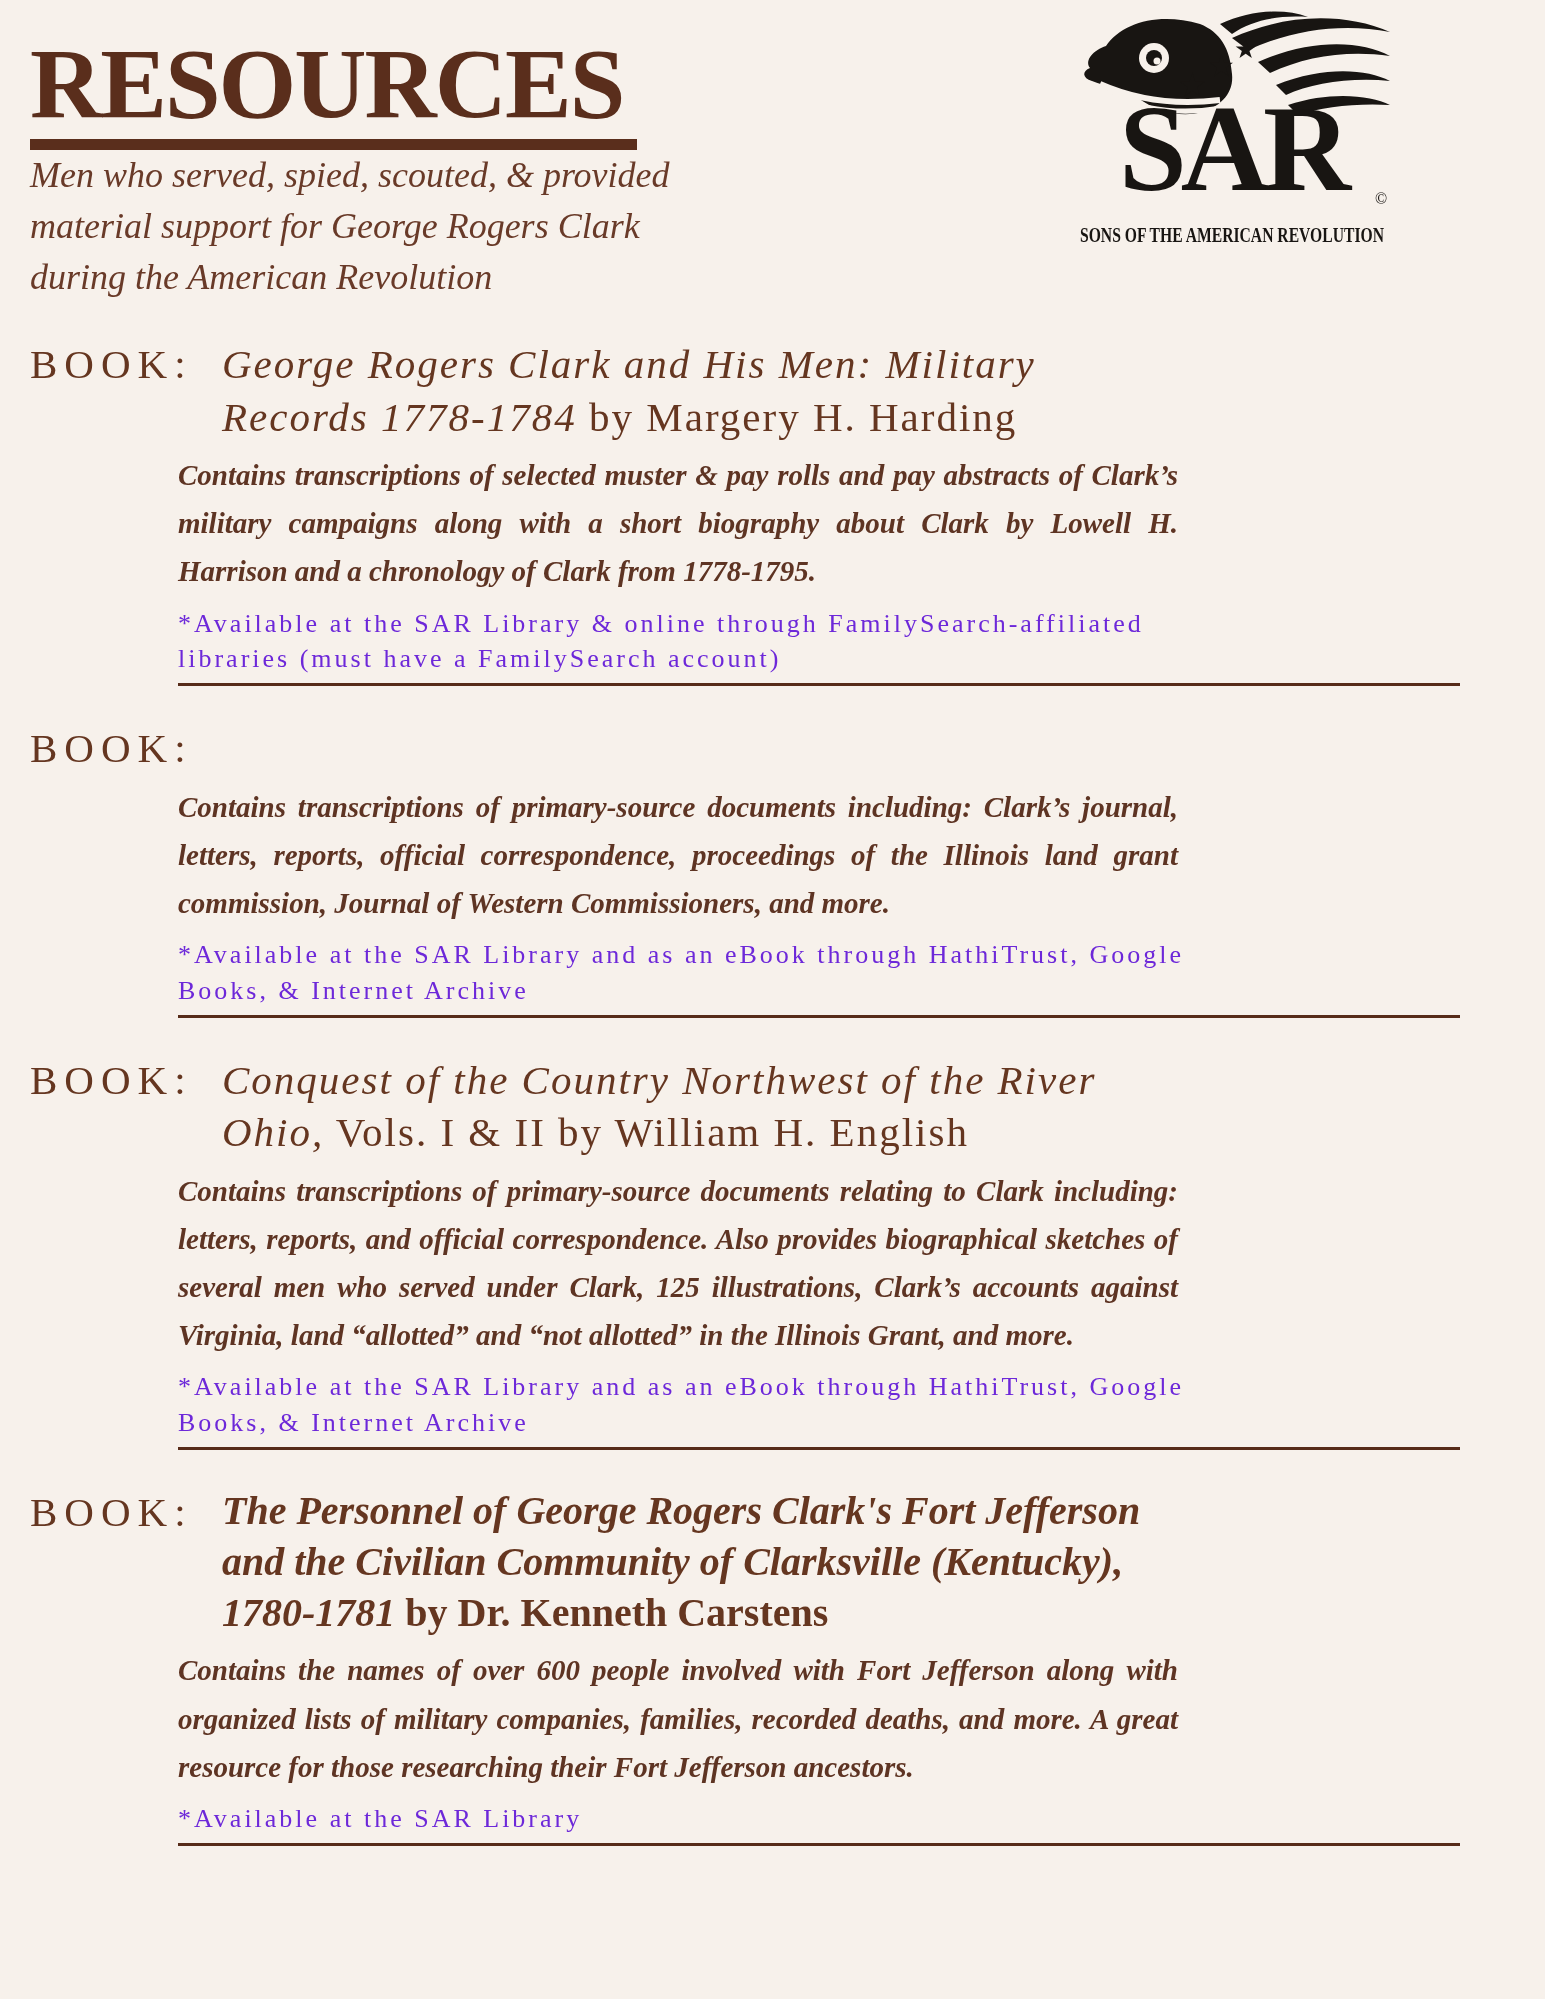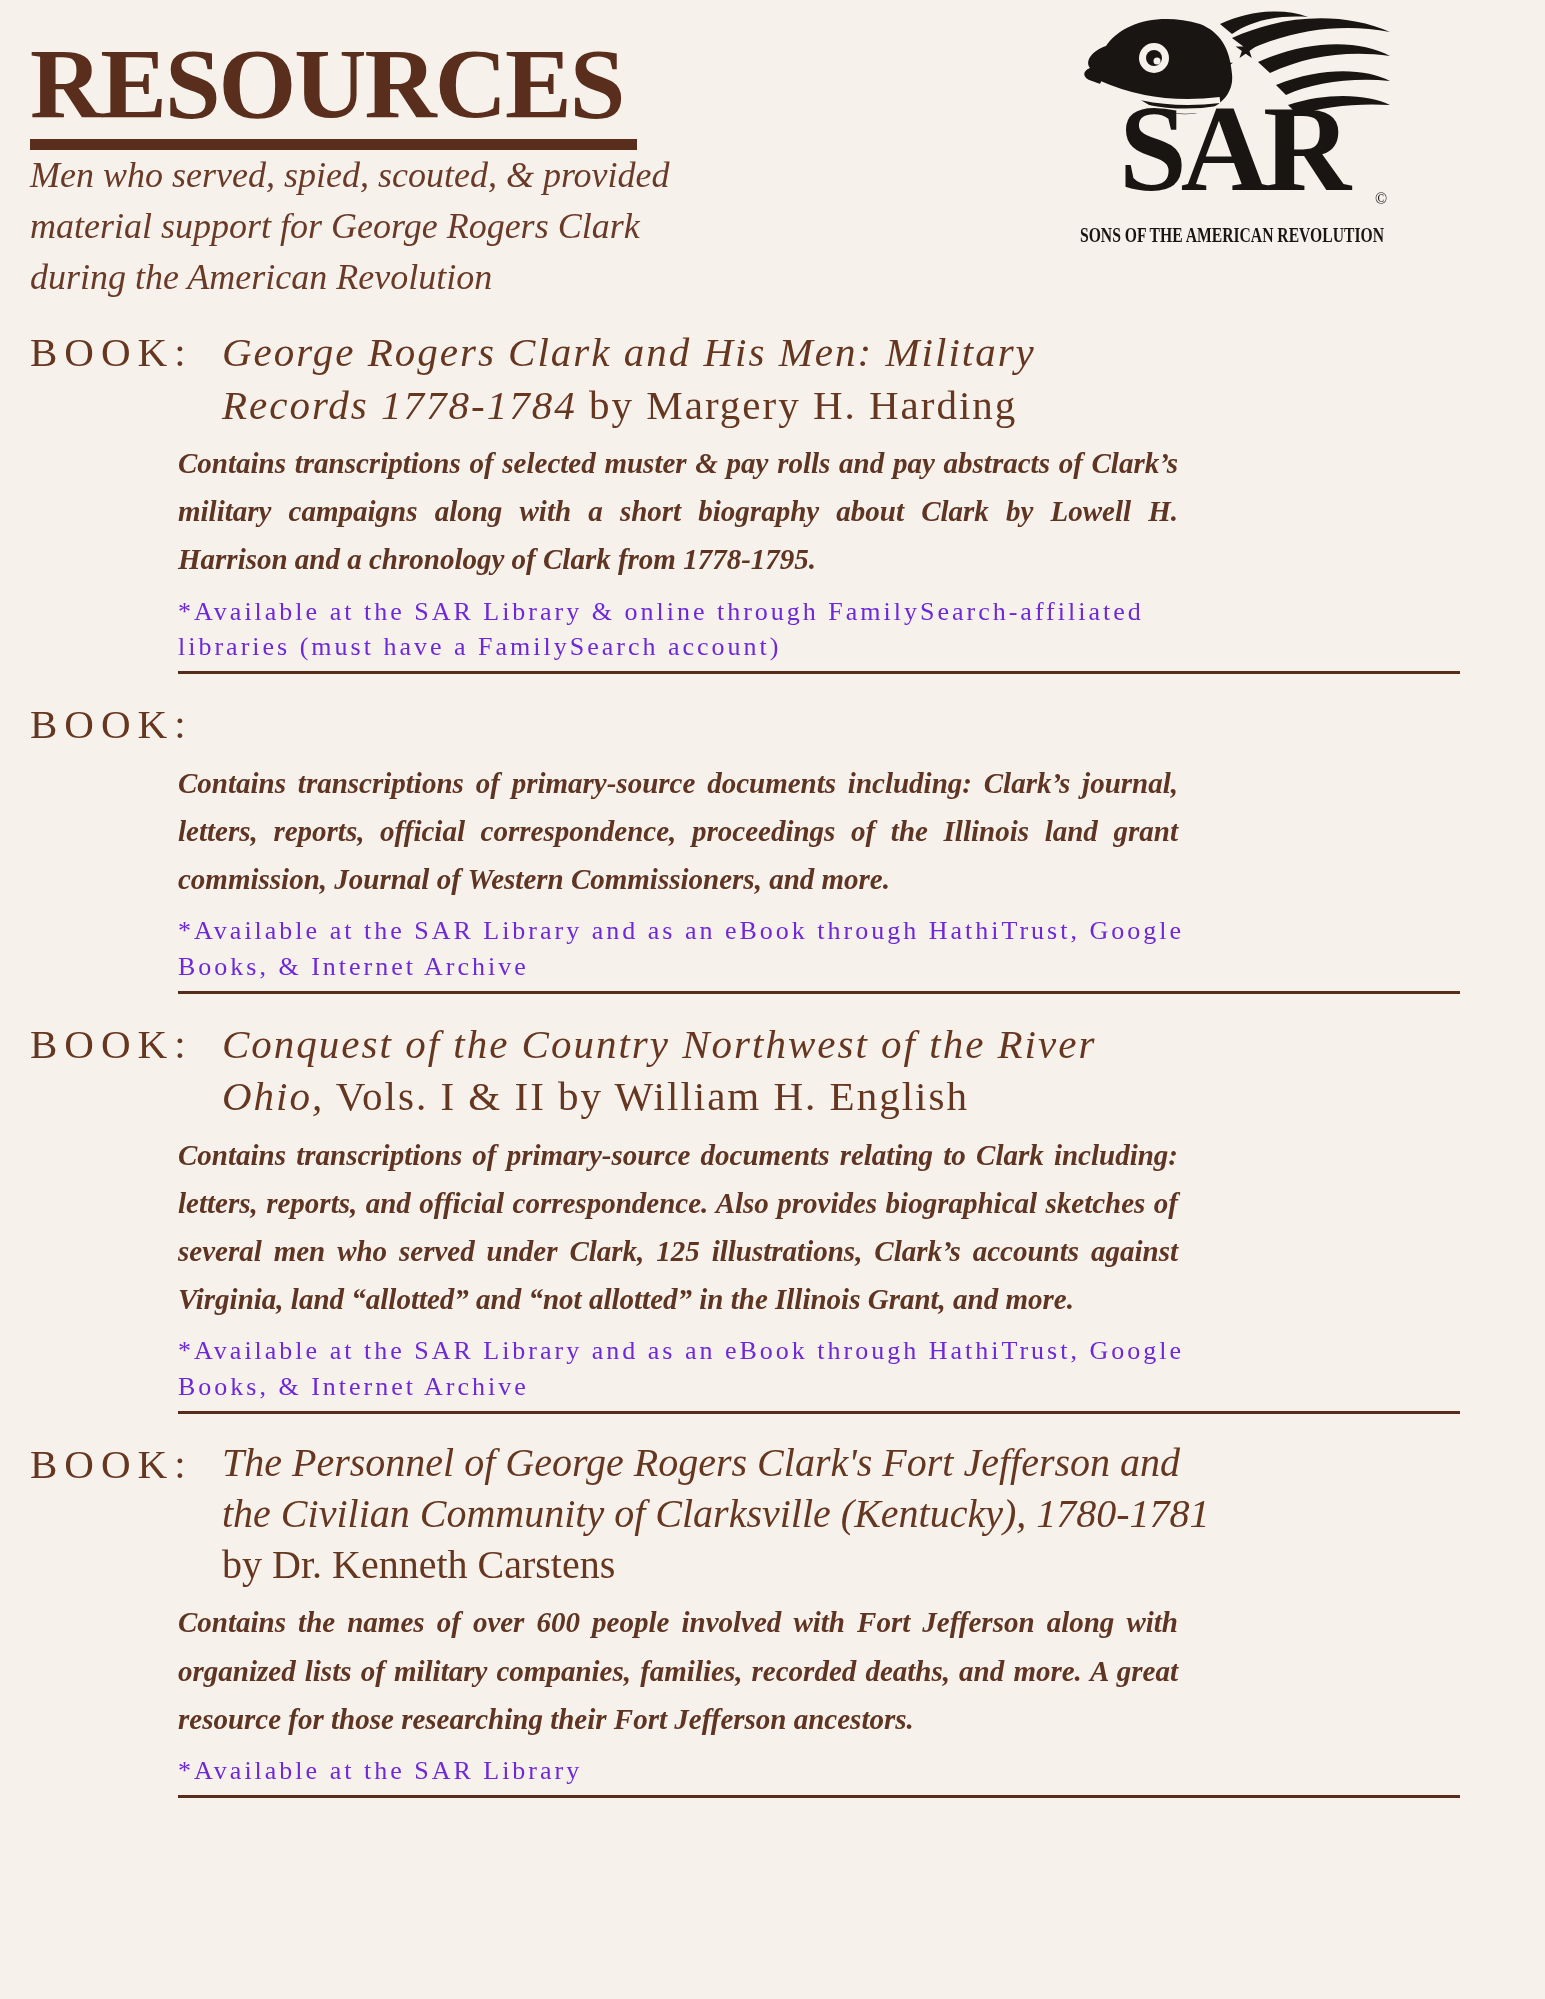--- a/index.html
+++ b/index.html
@@ -26,21 +26,21 @@
   .subtitle {
     font-size: 36px;
     font-style: italic;
     line-height: 1.41;
     color: #693a28;
     white-space: pre-line;
   }
   
   .logo { position: absolute; left: 1072px; top: 8px; width: 322px; height: 250px; }
   
-  .book { margin-top: 24px; }
+  .book { margin-top: 36px; }
   .book:first-of-type { margin-top: 26px; }
   .book-heading { display: flex; margin-left: 30px; }
   .book-label {
     flex: 0 0 192px;
     font-size: 41px;
     line-height: 1.28;
     letter-spacing: 7px;
     color: #653620;
   }
   .book-title {
@@ -49,21 +49,21 @@
     line-height: 1.28;
     letter-spacing: 2px;
     color: #653620;
   }
   .book-title .t-italic { font-style: italic; }
   .book--bold .book-title {
     width: 990px;
     font-size: 40px;
     line-height: 1.27;
     letter-spacing: 0;
-    font-weight: normal;
+    font-weight: bold;
   }
   .book--bold .book-title .t-italic { font-style: italic; }
   .book-desc {
     margin: 8px 0 0 178px;
     width: 1000px;
     font-size: 29px;
     font-style: italic;
     font-weight: bold;
     line-height: 1.66;
     text-align: justify;

